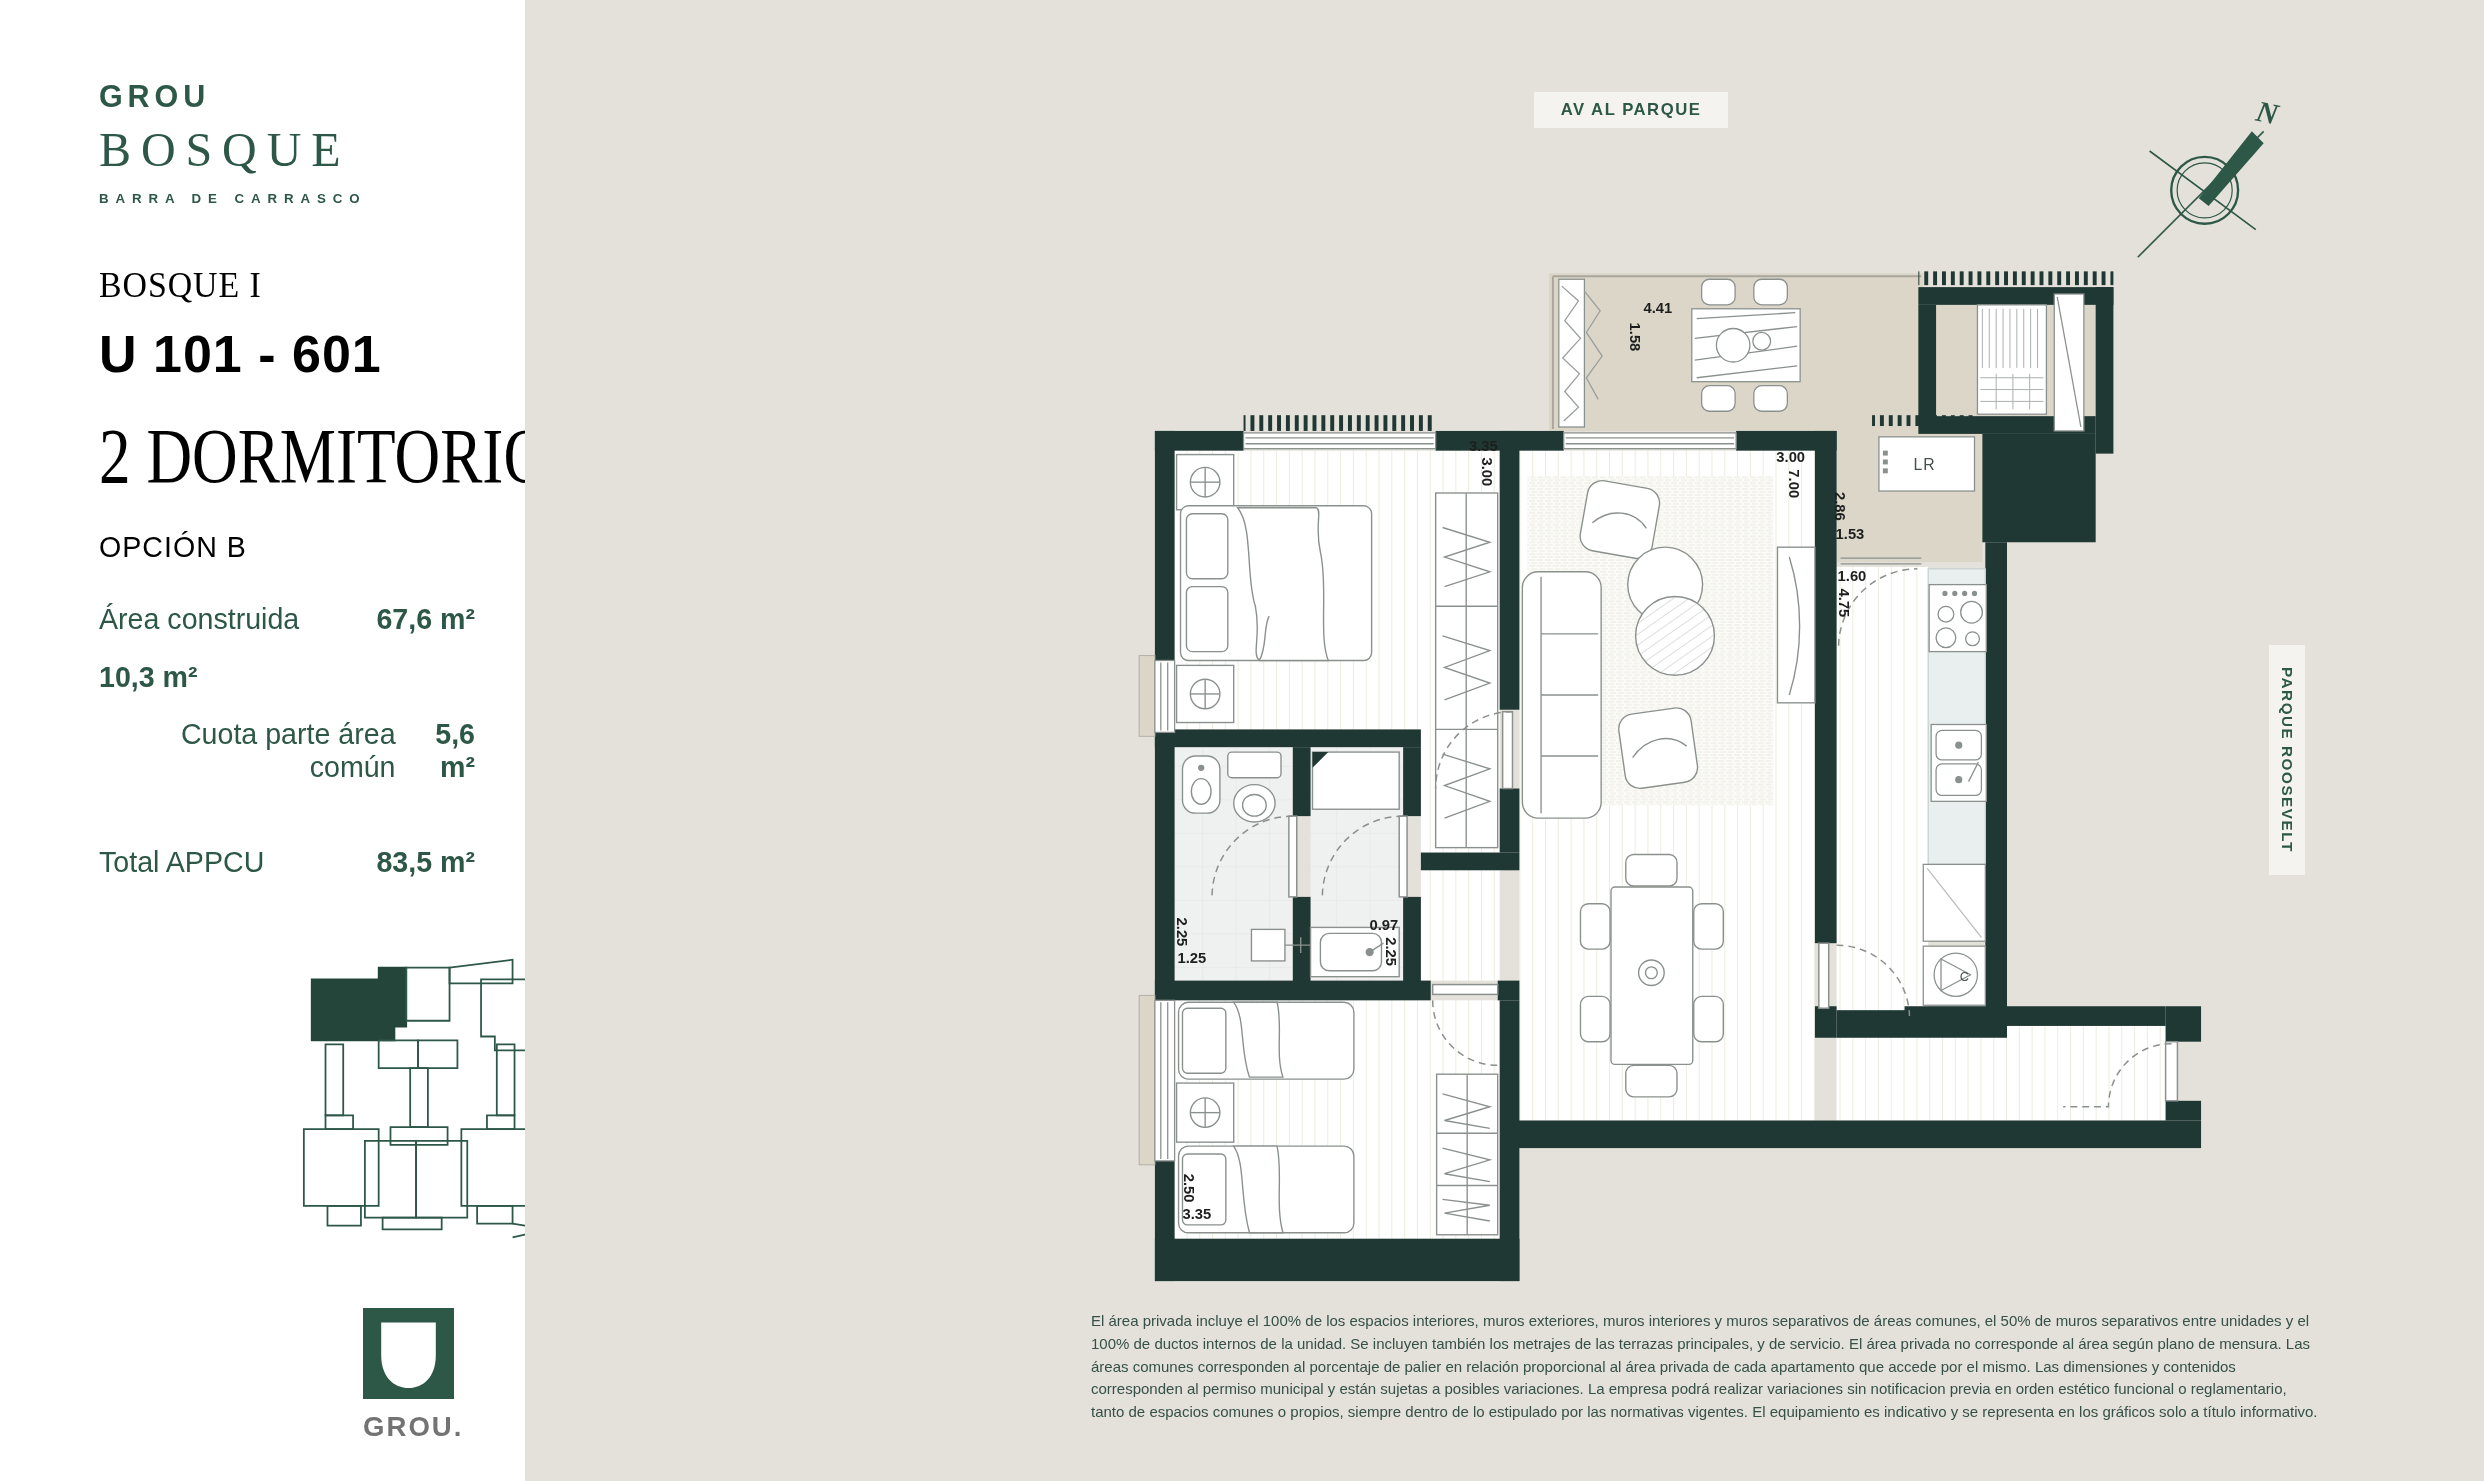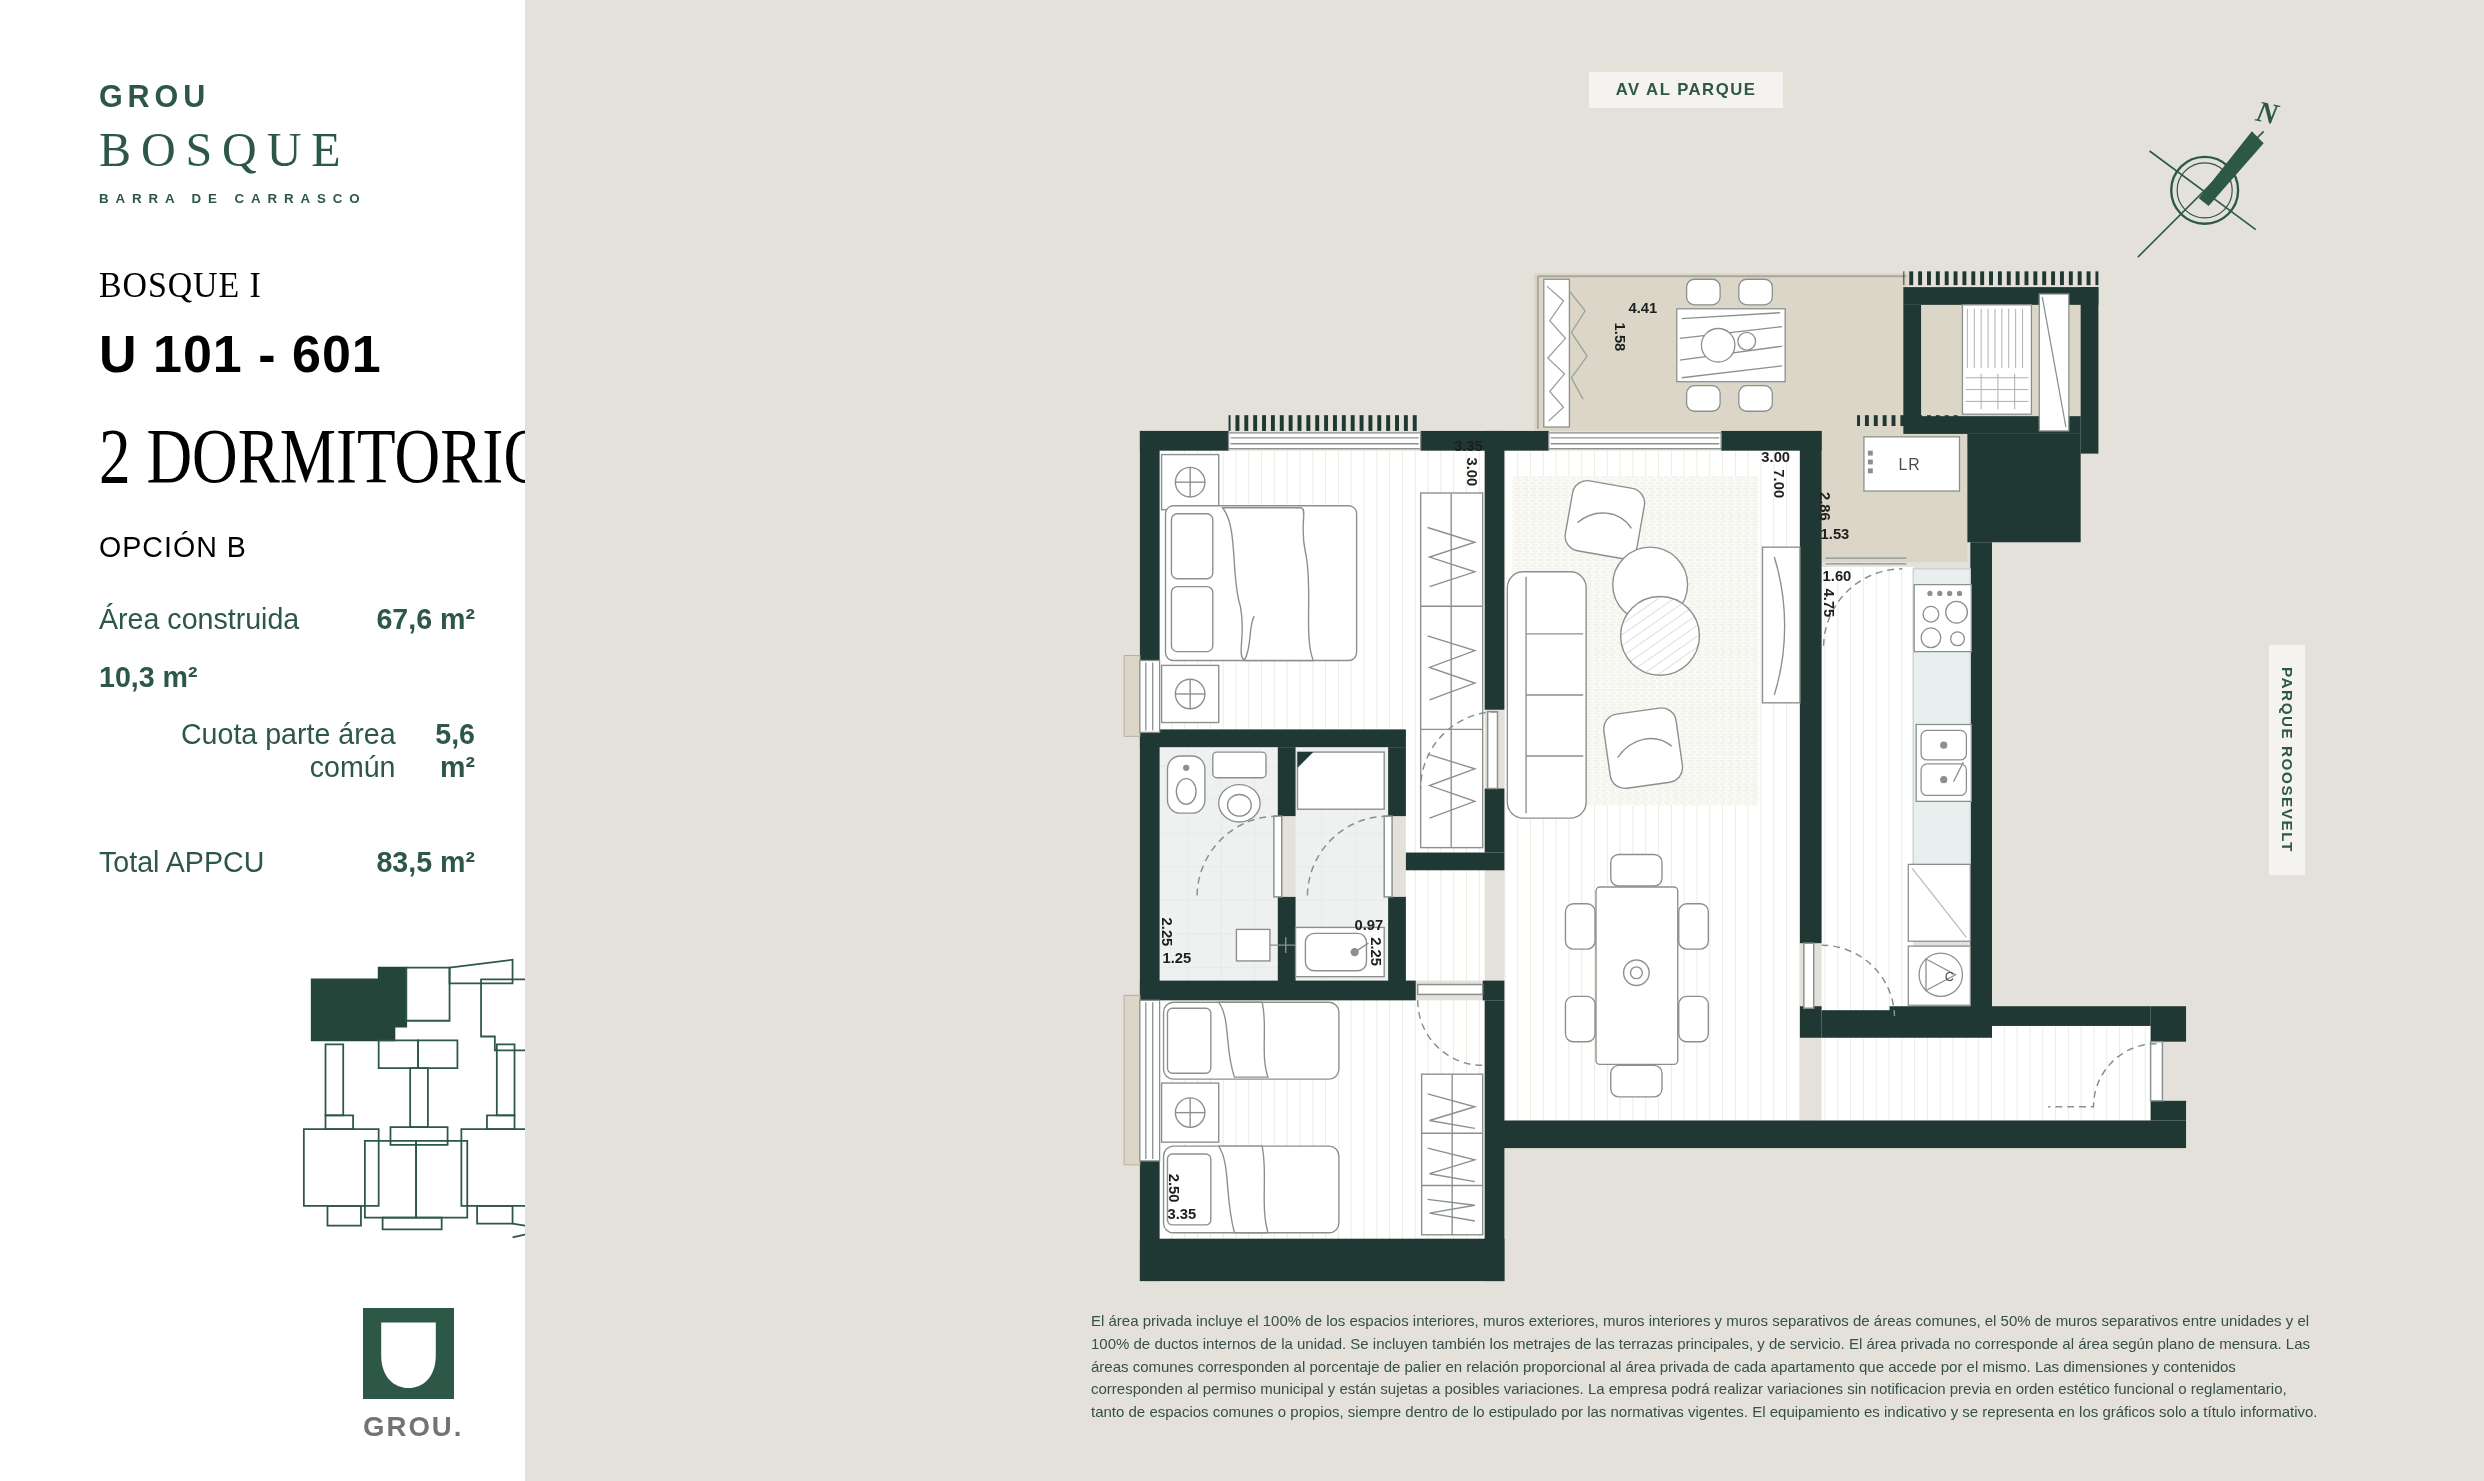--- a/index.html
+++ b/index.html
@@ -128,35 +128,35 @@
       <svg width="91" height="91" viewBox="0 0 100 100">
         <rect x="0" y="0" width="100" height="100" fill="#2d5747"></rect>
         <path d="M20,16 H80 V52 C80,76 66,88 50,88 C34,88 20,76 20,52 Z" fill="#ffffff"></path>
       </svg>
       <div class="grou-logo-word">GROU.</div>
     </div>
   </div>
 
   <div class="panel-right">
 
-    <div class="street-top" style="left:1064px;">AV AL PARQUE</div>
+    <div class="street-top" style="left:1009px;margin-top:20px;">AV AL PARQUE</div>
     <div class="street-right" style="left:1744px;">PARQUE ROOSEVELT</div>
 
     <div class="compass" style="position:absolute; left:1601px; top:92px;">
       <svg width="177" height="177" viewBox="-90 -78 180 180" fill="none" stroke="#2d5747">
         <circle cx="-10" cy="22" r="34" stroke-width="2.4"></circle>
         <circle cx="-10" cy="22" r="28" stroke-width="1.2"></circle>
         <line x1="-78" y1="90" x2="50" y2="-38" stroke-width="1.6"></line>
         <line x1="-66" y1="-18" x2="42" y2="62" stroke-width="1.6"></line>
         <polygon points="-16,30 38,-38 50,-26 -6,38" fill="#2d5747" stroke="none"></polygon>
         <text class="compass-n" x="42" y="-48" transform="rotate(12 48 -54)" stroke="none">N</text>
       </svg>
     </div>
 
-    <div class="plan-wrap" style="left:595px;">
+    <div class="plan-wrap" style="left:610px;">
       <svg id="plan-svg" width="1084" height="1123" viewBox="0 0 1100 1140">
         <defs>
           <pattern id="wood" width="13" height="13" patternUnits="userSpaceOnUse">
             <rect width="13" height="13" fill="#ffffff"></rect>
             <line x1="0.5" y1="0" x2="0.5" y2="13" stroke="#ececе8" stroke-width="1"></line>
             <line x1="0.5" y1="0" x2="0.5" y2="13" stroke="#ececdf" stroke-width="1"></line>
           </pattern>
           <pattern id="tile" width="34" height="34" patternUnits="userSpaceOnUse">
             <rect width="34" height="34" fill="#eff1f0"></rect>
             <path d="M0,0 H34 M0,0 V34" stroke="#dfe3e1" stroke-width="1" fill="none"></path>

